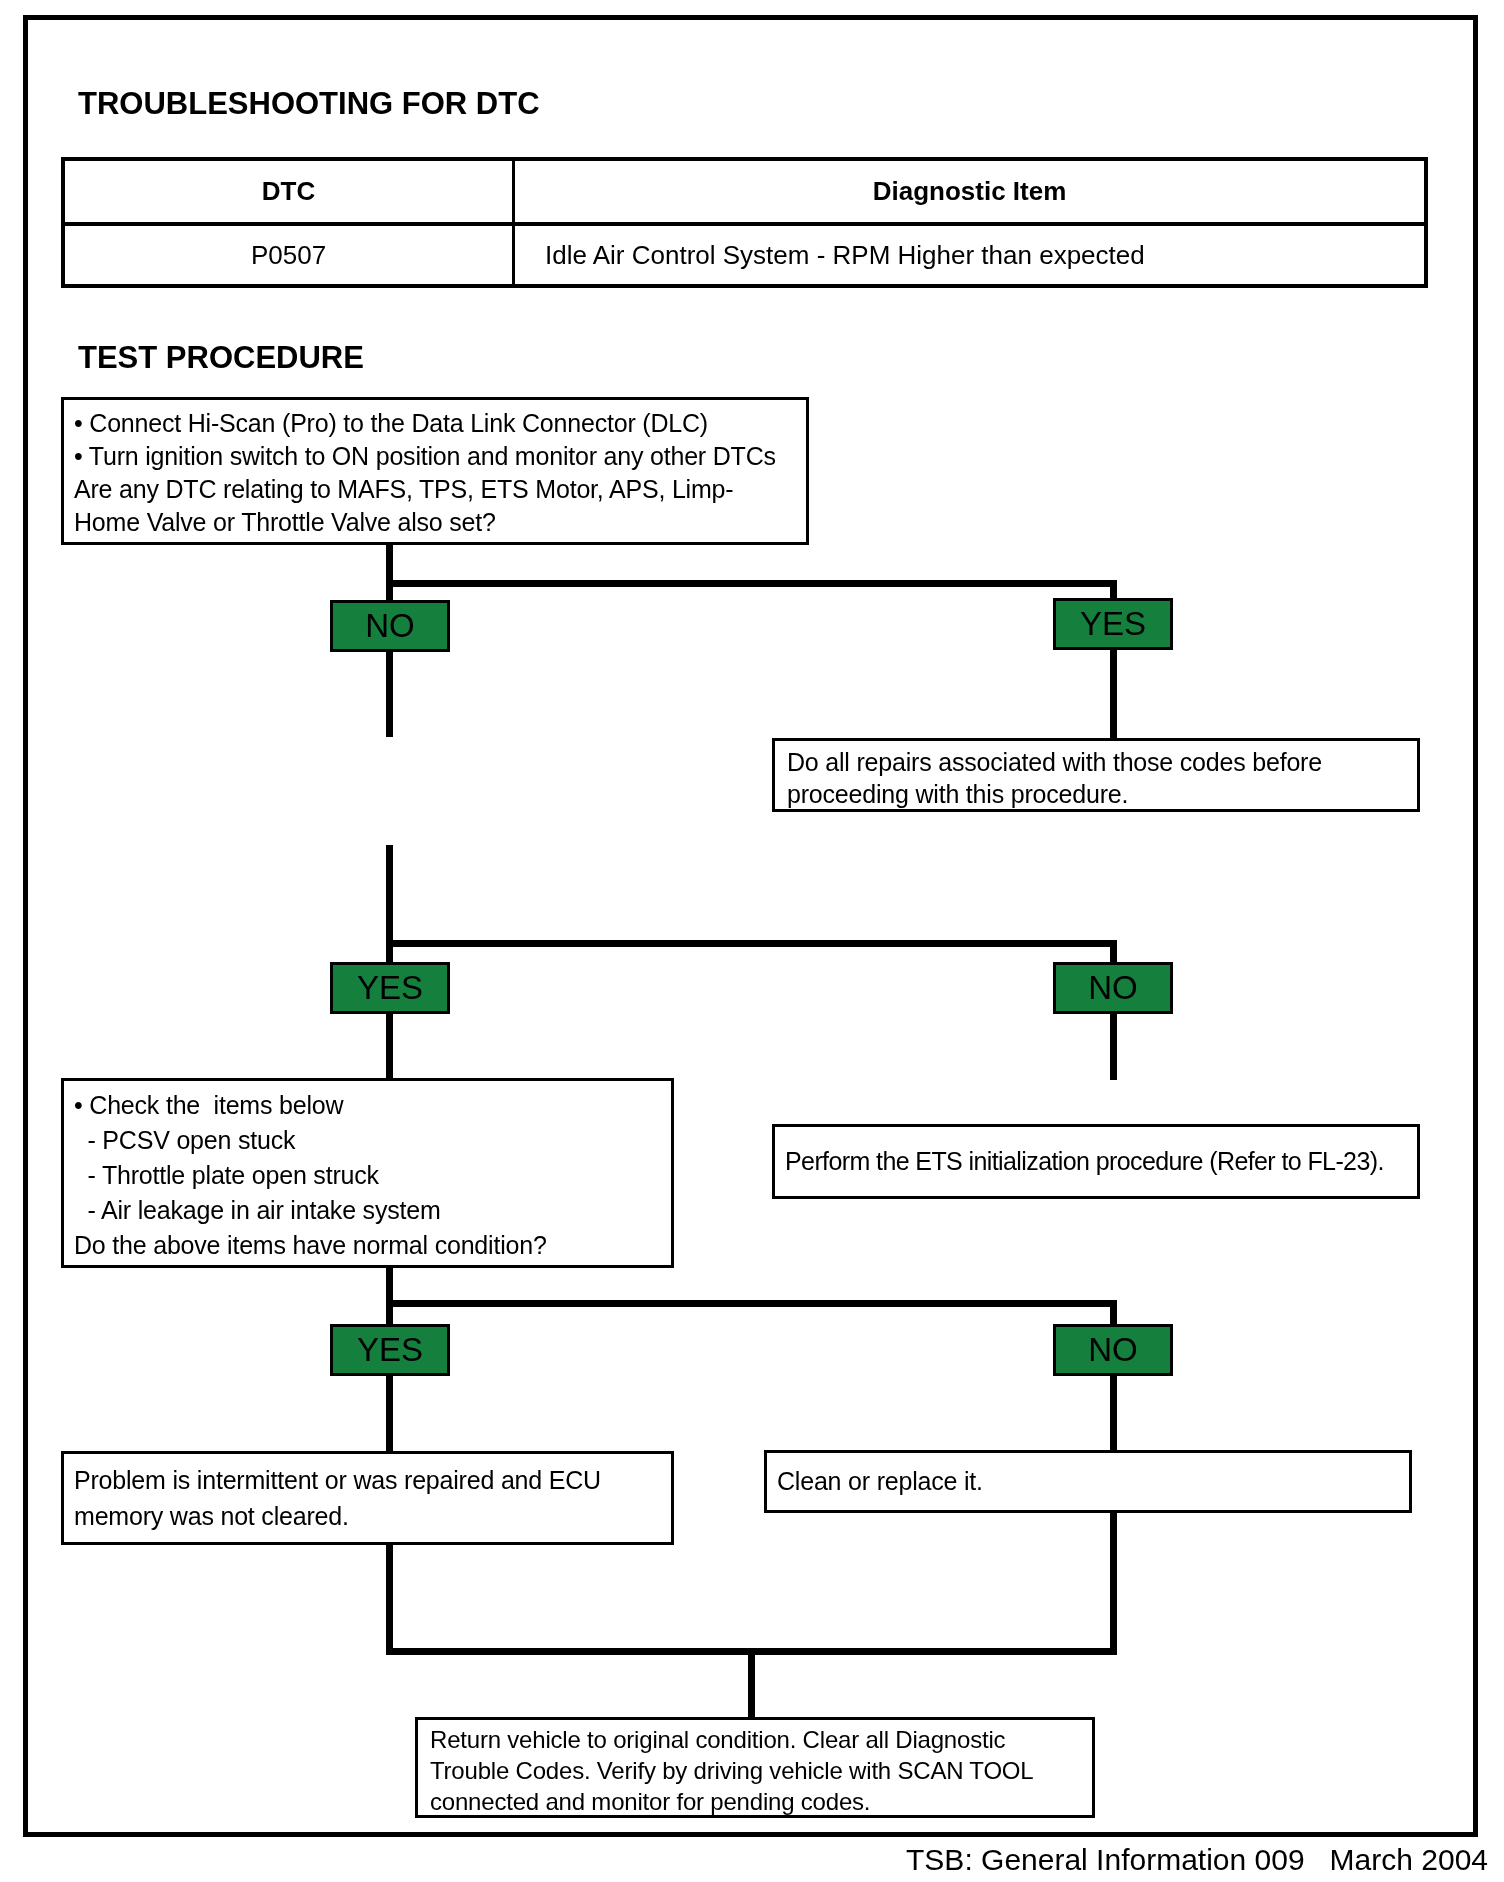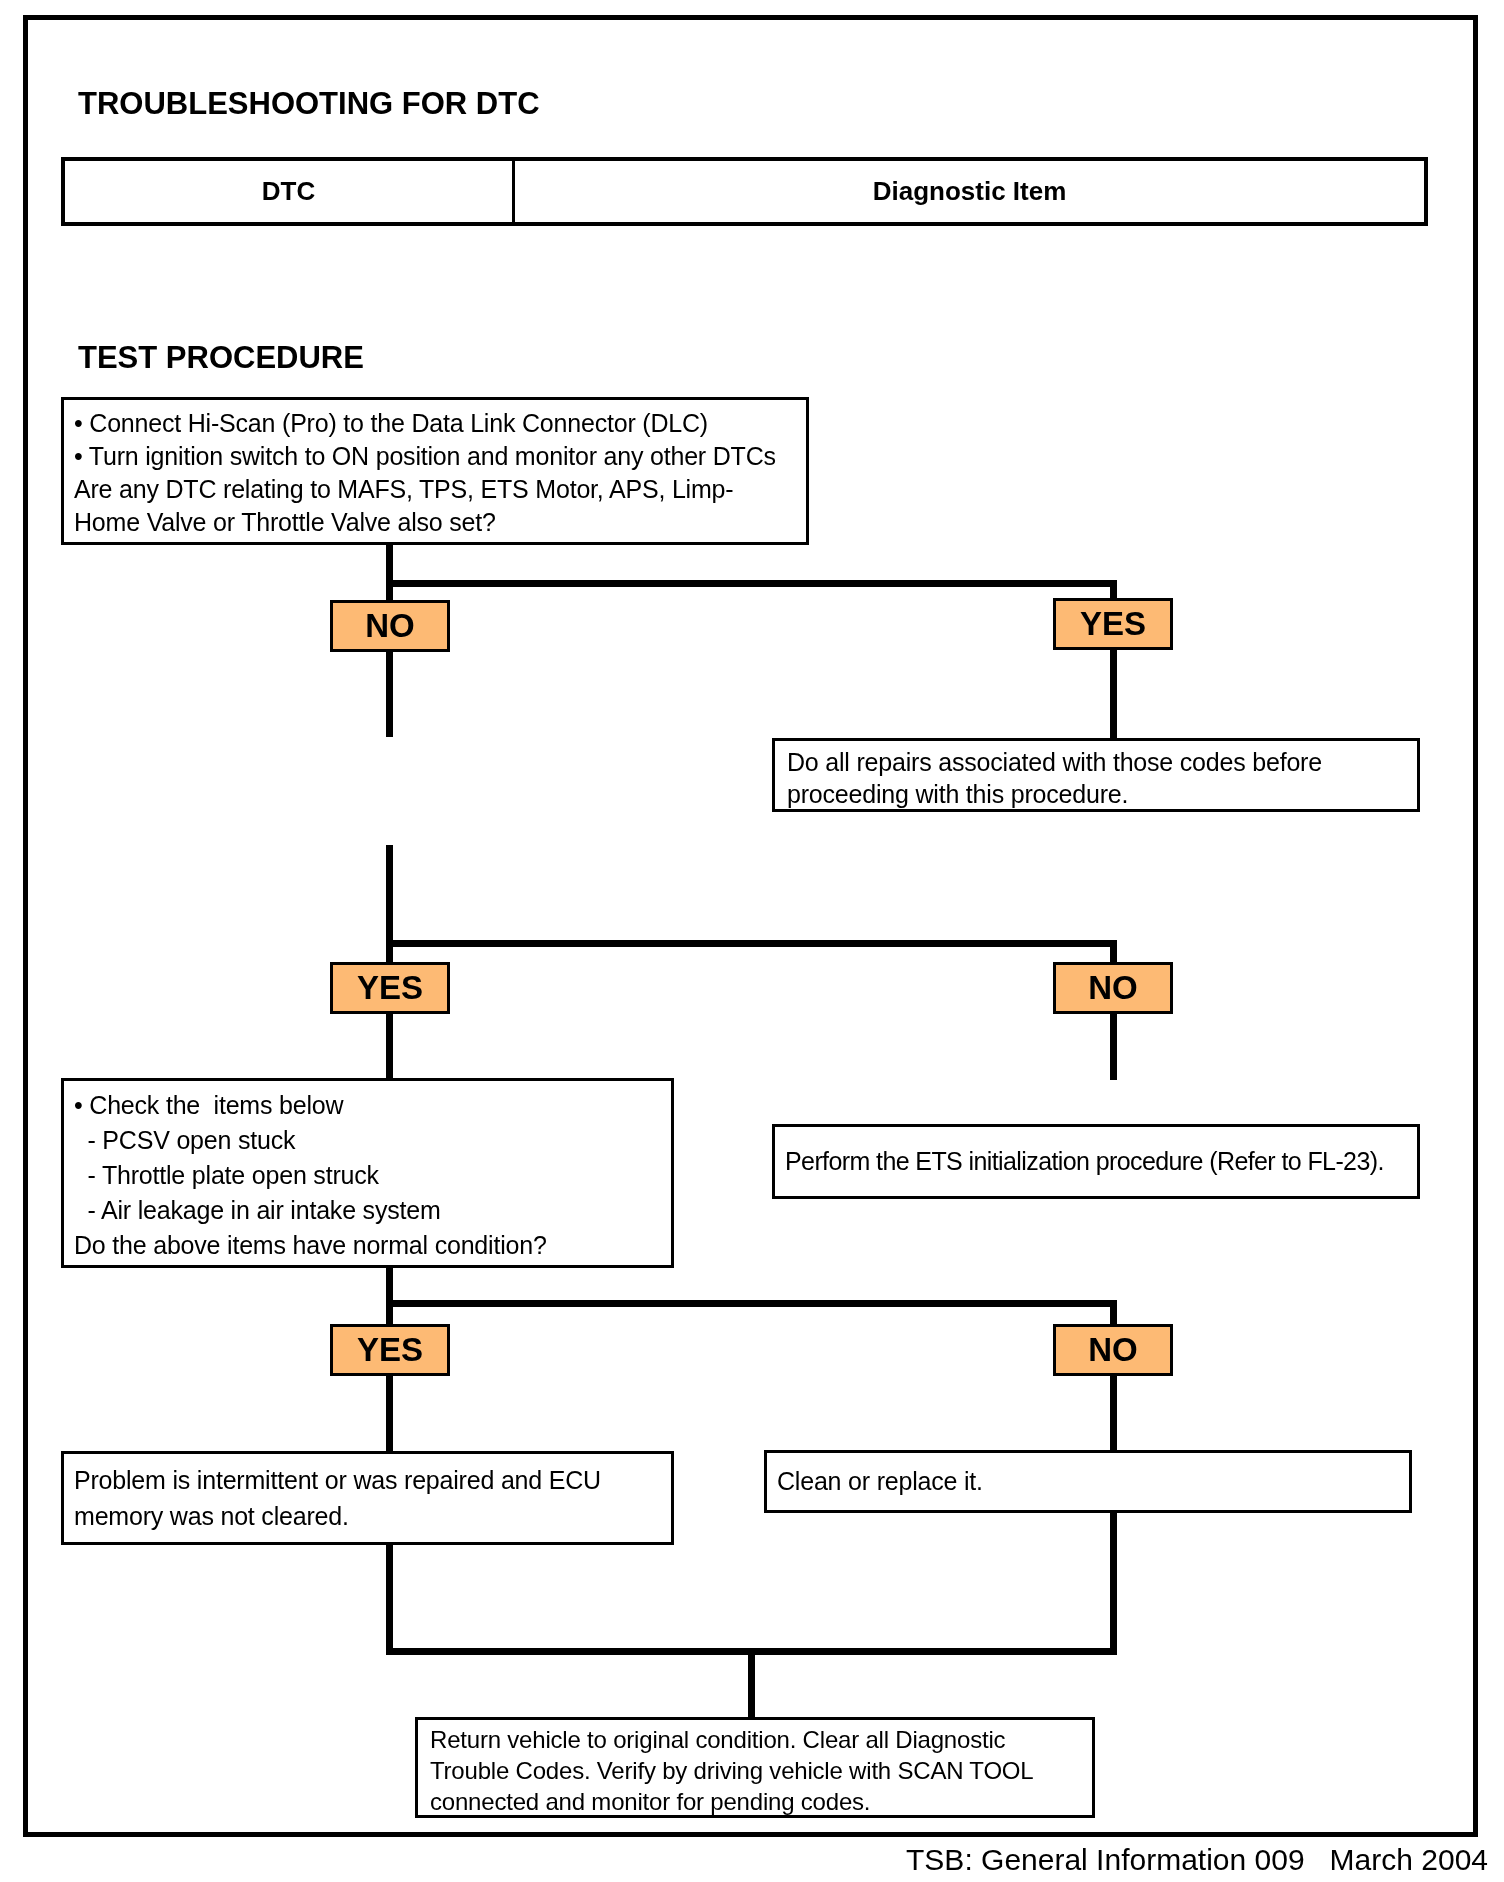--- a/index.html
+++ b/index.html
@@ -58,22 +58,22 @@
     font-size: 25px;
     letter-spacing: -0.2px;
     white-space: pre-wrap;
     z-index: 2;
   }
   .label-box {
     position: absolute;
     width: 120px; height: 52px;
     border: 3px solid #000;
     box-sizing: border-box;
-    background: #fdba74;
-    font-weight: bold;
+    background: #15803d;
+    font-weight: normal;
     font-size: 33px;
     display: flex;
     align-items: center;
     justify-content: center;
     z-index: 2;
   }
   .vline, .hline {
     position: absolute;
     background: #000;
     z-index: 1;
@@ -98,20 +98,24 @@
 <div id="page">
   <div id="frame"></div>
 
   <div class="heading" style="left:78px; top:86px;">TROUBLESHOOTING FOR DTC</div>
 
   <table id="dtc-table">
     <tbody>
         <tr>
       <th class="col-dtc">DTC</th>
       <th class="col-item">Diagnostic Item</th>
+    </tr>
+    <tr>
+      <td class="col-dtc">P0507</td>
+      <td class="col-item">Idle Air Control System - RPM Higher than expected</td>
     </tr>
   </tbody>
     </table>
 
   <div class="heading" style="left:78px; top:340px;">TEST PROCEDURE</div>
 
   <div class="vline" style="left:386px; top:545px; height:38px;"></div>
   <div class="hline" style="left:386px; top:580px; width:731px;"></div>
   <div class="vline" style="left:386px; top:580px; height:22px;"></div>
   <div class="vline" style="left:386px; top:652px; height:85px;"></div>

